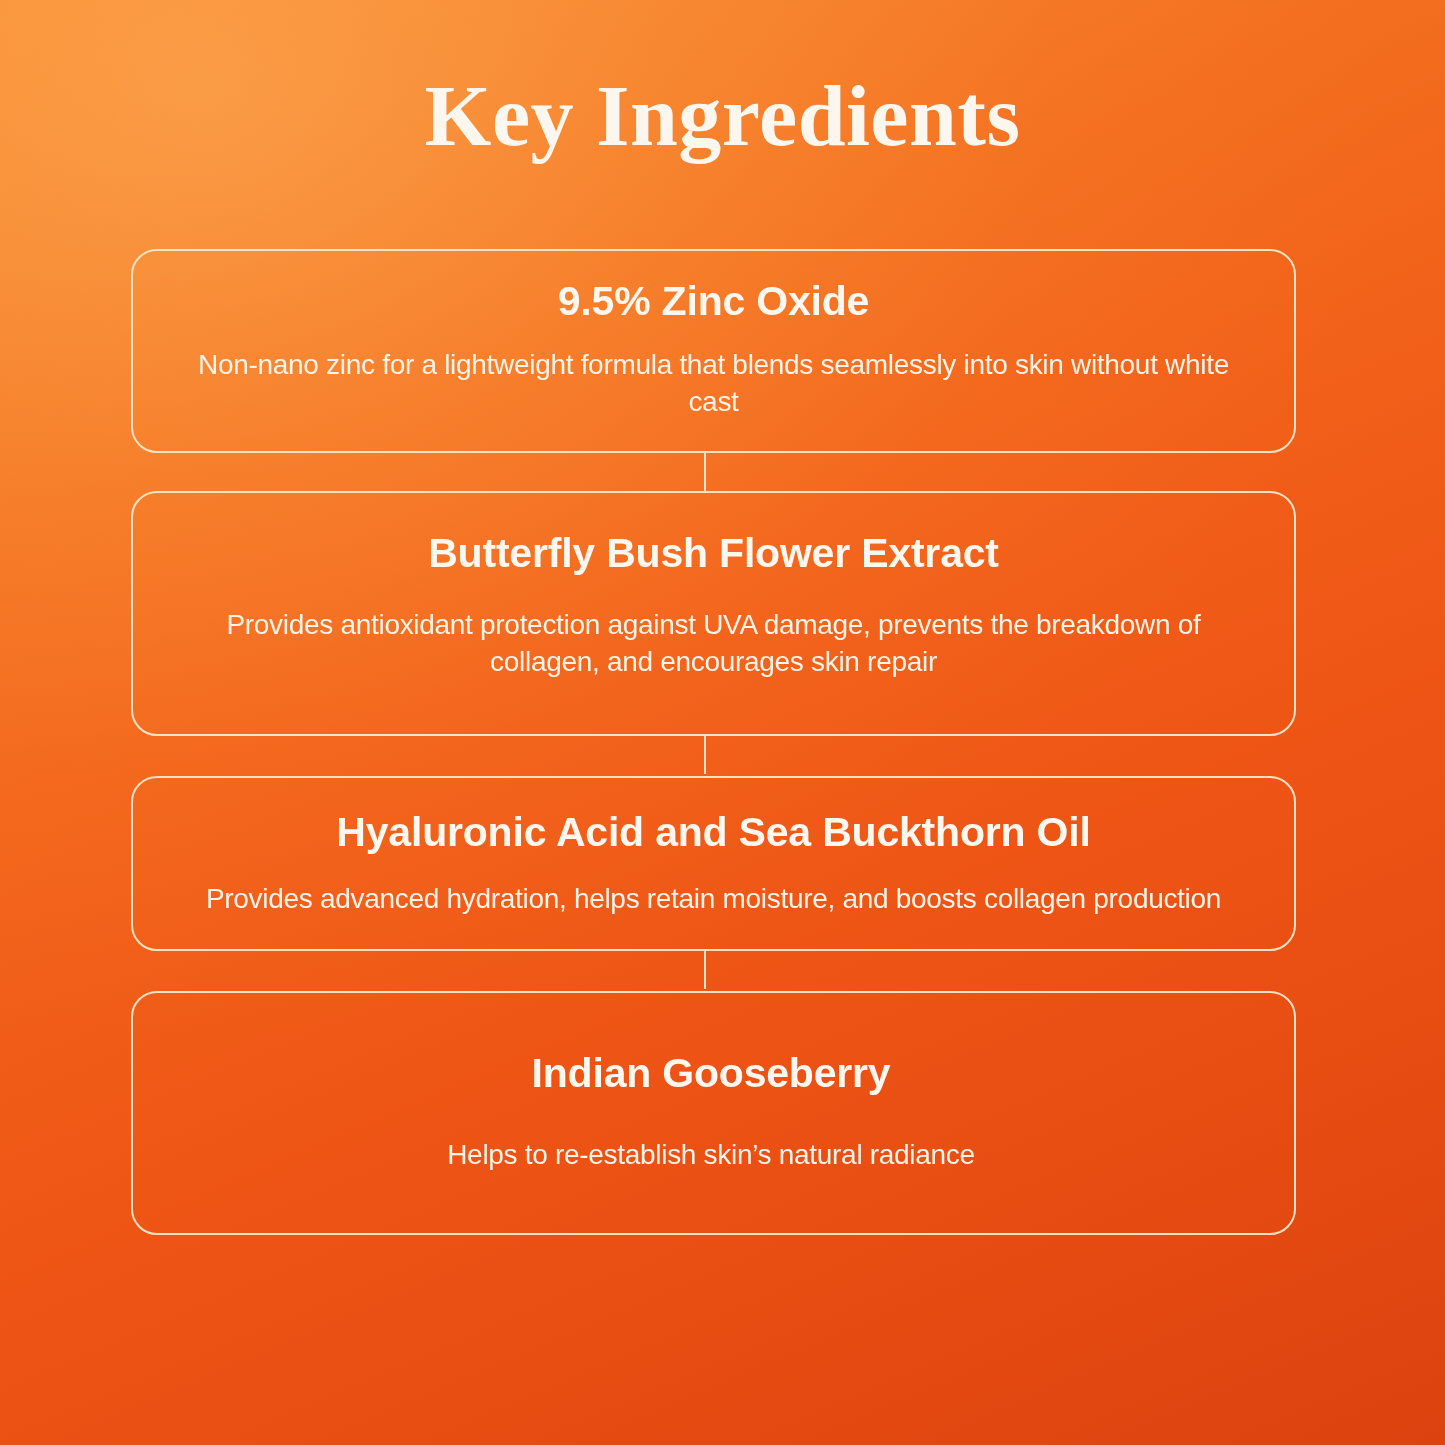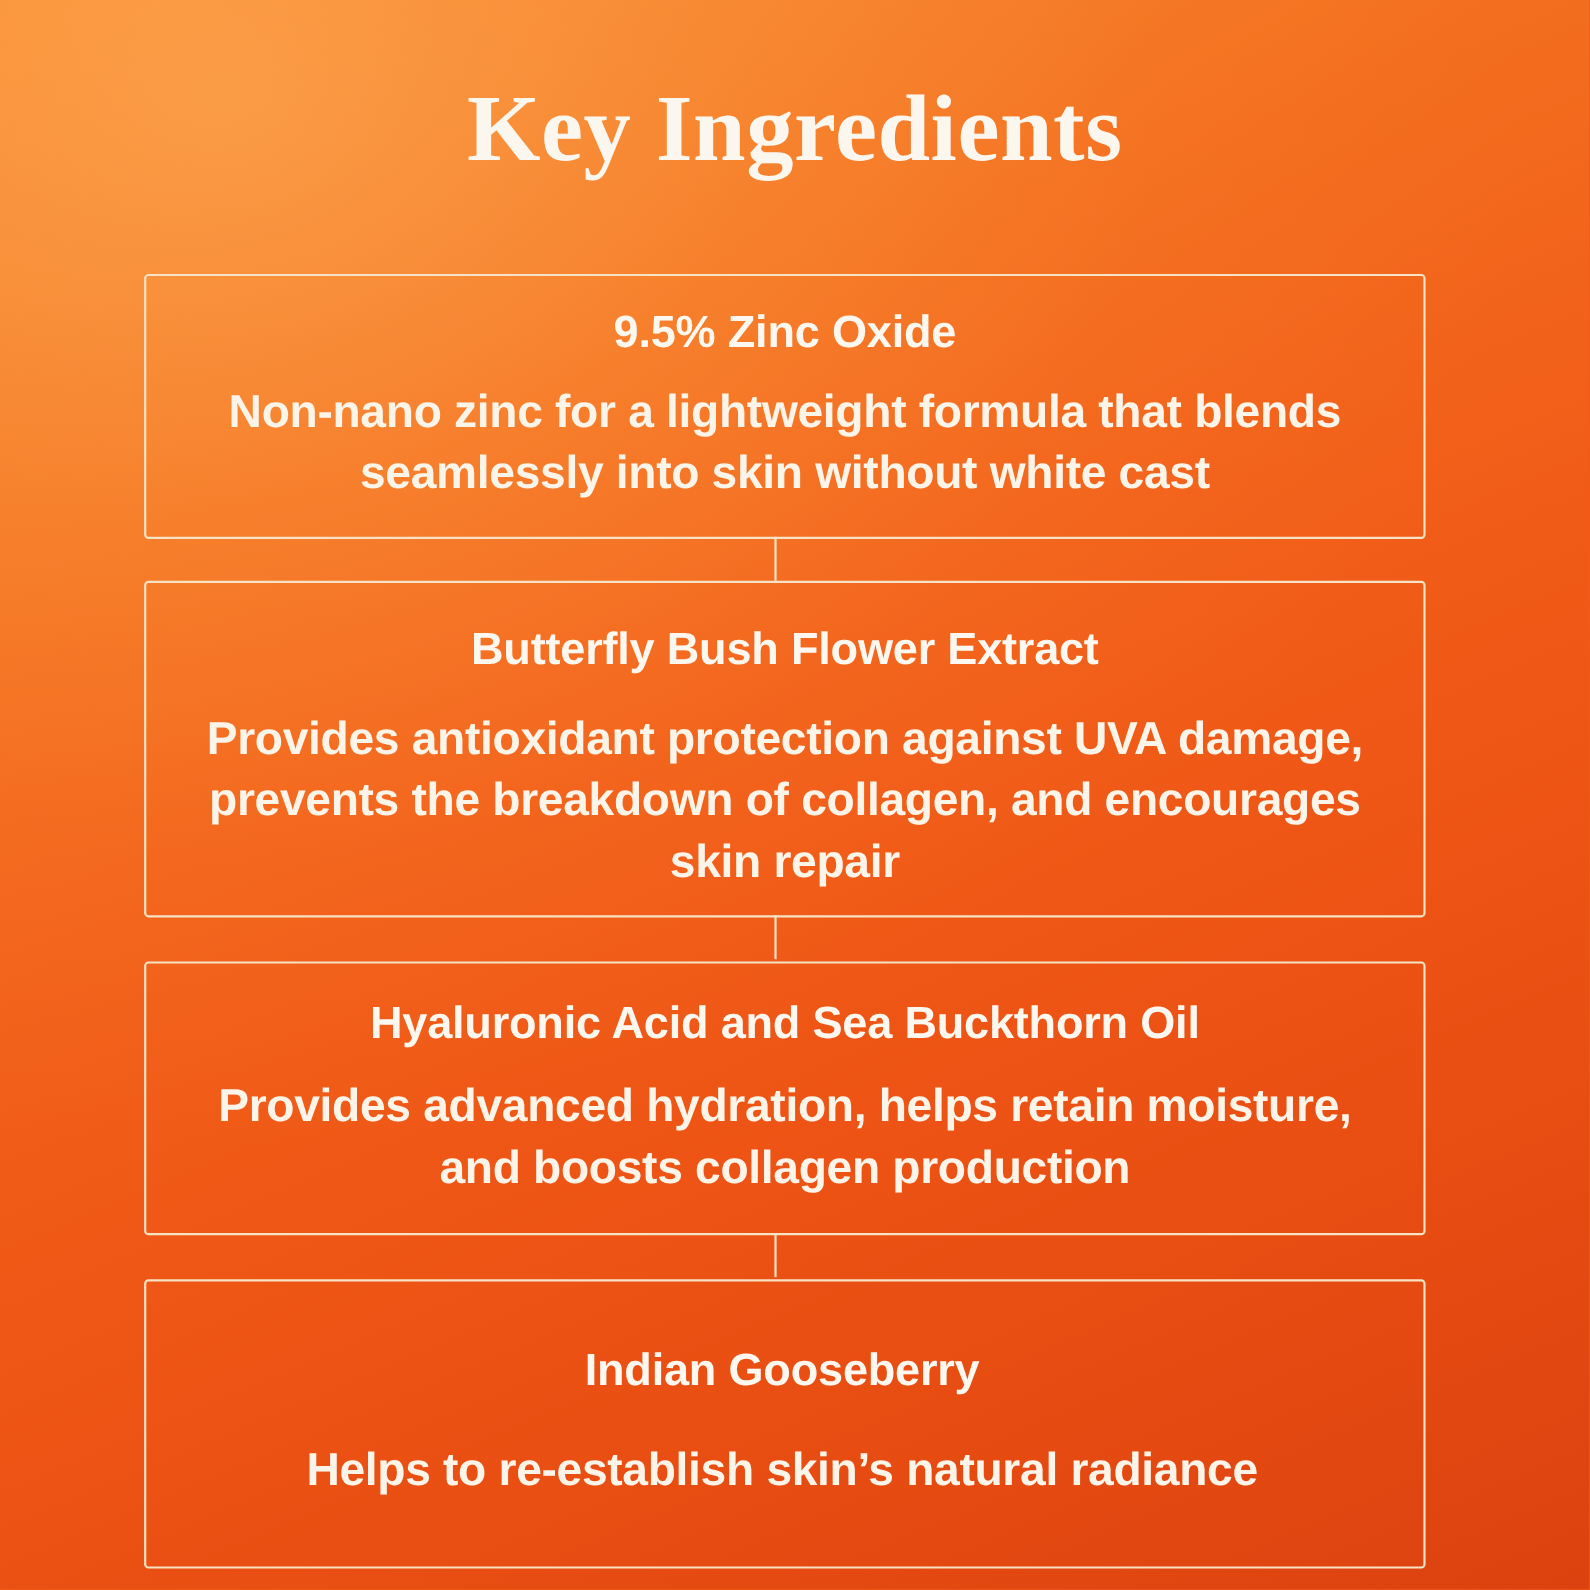--- a/index.html
+++ b/index.html
@@ -60,21 +60,21 @@
     left: 131px;
     width: 1165px;
     z-index: 2;
   }
 
   .card {
     position: relative;
     box-sizing: border-box;
     width: 1165px;
     border: 2px solid #F6E2C4;
-    border-radius: 4px;
+    border-radius: 26px;
     background: transparent;
     text-align: center;
     padding: 30px 44px 34px 44px;
     margin-bottom: 38px;
   }
   .card.last { margin-bottom: 0; }
 
   
   .card .connector {
     position: absolute;
@@ -91,33 +91,33 @@
     font-weight: 700;
     font-size: 41px;
     line-height: 1.2;
     color: #FCF8F0;
     margin: 0 0 22px 0;
     letter-spacing: -0.2px;
   }
 
   .card-body {
     font-family: "Liberation Sans", "DejaVu Sans", sans-serif;
-    font-weight: 700;
-    font-size: 42px;
+    font-weight: 400;
+    font-size: 28px;
     line-height: 1.33;
     color: #FBF4E8;
     margin: 0;
     letter-spacing: -0.3px;
   }
 
   
   #card-0 { padding-top: 26px;  padding-bottom: 30px; }
   #card-0 .card-title { margin-bottom: 20px; }
 
-  #card-1 { padding-top: 36px;  padding-bottom: 21px; margin-bottom: 40px; }
+  #card-1 { padding-top: 36px;  padding-bottom: 54px; margin-bottom: 40px; }
   #card-1 .card-title { margin-bottom: 28px; }
 
   #card-2 { padding-top: 30px;  padding-bottom: 32px; margin-bottom: 40px; }
   #card-2 .card-title { margin-bottom: 22px; }
 
   #card-3 { padding-top: 56px;  padding-bottom: 60px; padding-left: 39px; }
   #card-3 .card-title { margin-bottom: 38px; }
 </style>
 </head>
 <body>

